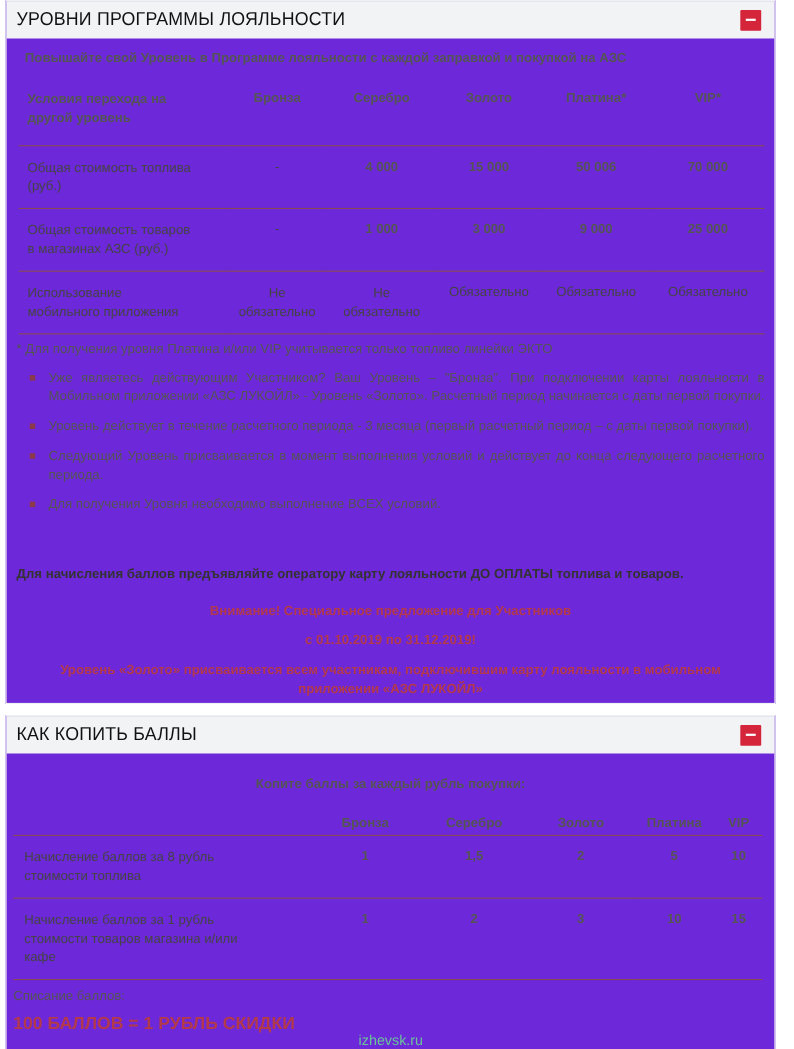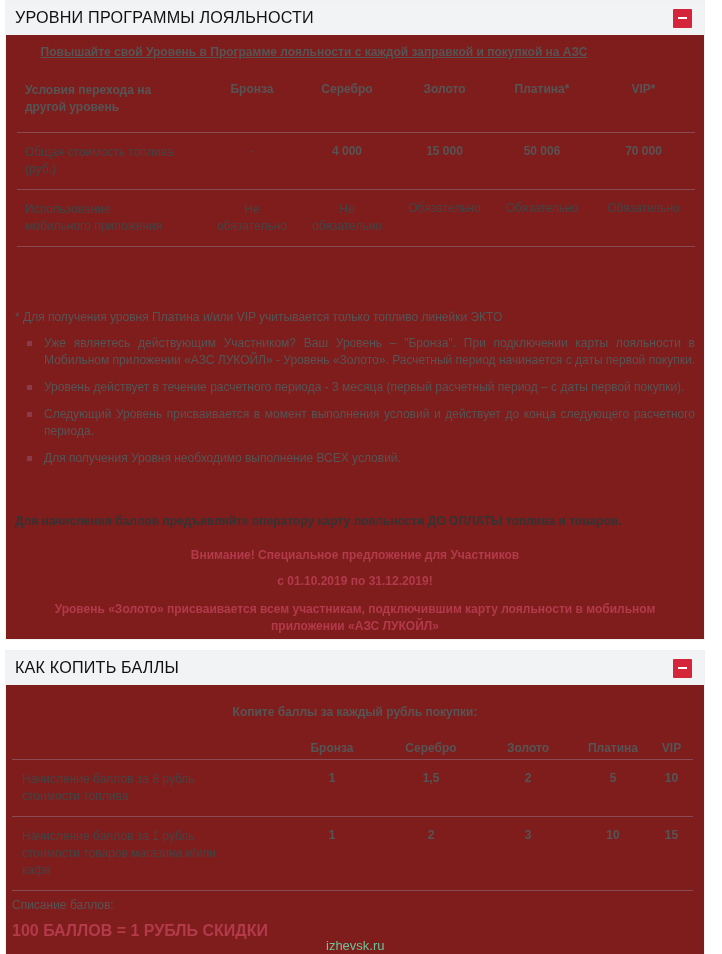--- a/index.html
+++ b/index.html
@@ -1,18 +1,18 @@
 <!DOCTYPE html>
 <html><head>
 <meta charset="utf-8">
 <style>
   html, body { margin:0; padding:0; background:#ffffff; }
   body { width:722px; height:954px; position:relative; overflow:hidden;
          font-family:"Liberation Sans", sans-serif; color:#333; }
-  .panel { position:absolute; left:5px; width:700px; background:#7f1d1d;
+  .panel { position:absolute; left:5px; width:700px; background:#6d28d9;
            border:1px solid #f0f1f3; box-sizing:border-box; }
   .panel-header { height:34px; background:#f2f3f5; display:flex; align-items:center;
                   justify-content:space-between; padding:0 12px 0 9px; }
   .panel-title { font-family:"Liberation Sans", sans-serif; font-size:17px; font-weight:normal;
                  color:#111; letter-spacing:0.2px; transform:scaleX(0.95); transform-origin:left center; }
   .collapse-btn { width:19px; height:19px; background:#d4253a; border:none; border-radius:1px;
                   display:flex; align-items:center; justify-content:center; cursor:pointer; padding:0; }
   .collapse-btn span { display:block; width:9px; height:2px; background:#fff; }
 
   .subtitle { text-align:center; font-weight:bold; font-size:12px; color:#555; }
@@ -39,21 +39,21 @@
 
 <div class="panel" style="top:0; height:640px;">
   <div class="panel-header">
     <span class="panel-title">УРОВНИ ПРОГРАММЫ ЛОЯЛЬНОСТИ</span>
     <button class="collapse-btn">
         <span></span>
       </button>
   </div>
 </div>
 
-<div class="subtitle" style="position:absolute; top:45px; left:20px; width:588px;text-decoration:underline;">Повышайте свой Уровень в Программе лояльности с каждой заправкой и покупкой на АЗС</div>
+<div class="subtitle" style="position:absolute; top:45px; left:2px; width:588px;">Повышайте свой Уровень в Программе лояльности с каждой заправкой и покупкой на АЗС</div>
 
 <table style="top:82px; left:17px; width:678px;">
   <colgroup>
       <col style="width:190px">
       <col style="width:90px">
       <col style="width:100px">
       <col style="width:95px">
       <col style="width:100px">
       <col style="width:103px">
     </colgroup>
@@ -66,20 +66,28 @@
     <th>Платина*</th>
     <th>VIP*</th>
   </tr>
   <tr class="data-row">
     <td class="rowlabel" style="padding:11px 30px 11px 8px; line-height:17px;">Общая стоимость топлива (руб.)</td>
     <td style="padding-top:11px;">-</td>
     <td class="num" style="padding-top:11px;">4 000</td>
     <td class="num" style="padding-top:11px;">15 000</td>
     <td class="num" style="padding-top:11px;">50 006</td>
     <td class="num" style="padding-top:11px;">70 000</td>
+  </tr>
+  <tr class="data-row">
+    <td class="rowlabel" style="padding:11px 30px 11px 8px; line-height:17px;">Общая стоимость товаров в магазинах АЗС (руб.)</td>
+    <td style="padding-top:11px;">-</td>
+    <td class="num" style="padding-top:11px;">1 000</td>
+    <td class="num" style="padding-top:11px;">3 000</td>
+    <td class="num" style="padding-top:11px;">9 000</td>
+    <td class="num" style="padding-top:11px;">25 000</td>
   </tr>
   <tr class="data-row">
     <td class="rowlabel" style="padding:11px 30px 11px 8px; line-height:17px;">Использование мобильного приложения</td>
     <td style="padding:11px 6px 0; line-height:17px;">Не обязательно</td>
     <td style="padding:11px 14px 0; line-height:17px;">Не обязательно</td>
     <td style="padding-top:11px;">Обязательно</td>
     <td style="padding-top:11px;">Обязательно</td>
     <td style="padding-top:11px;">Обязательно</td>
   </tr>
 </tbody>

